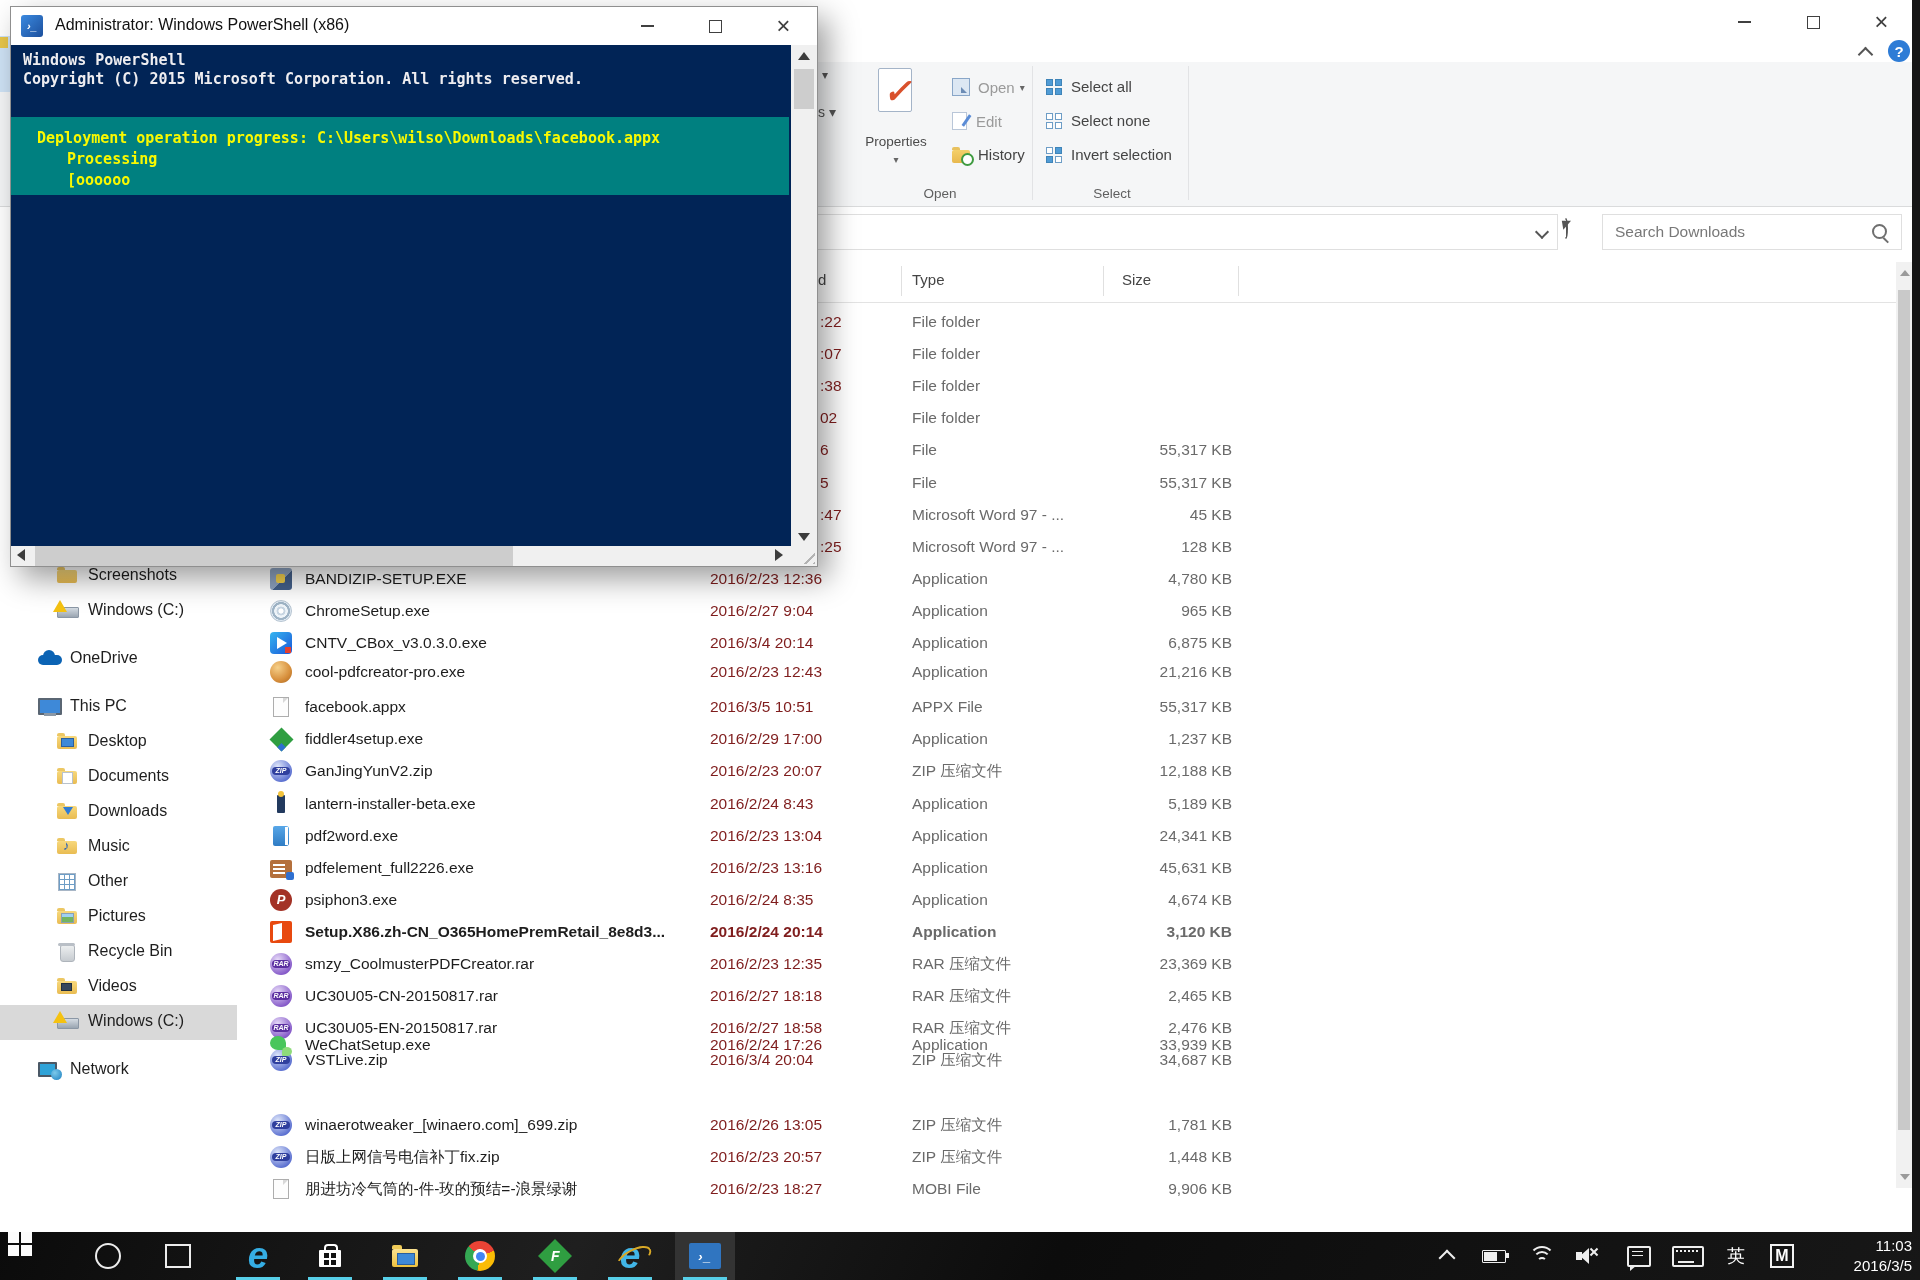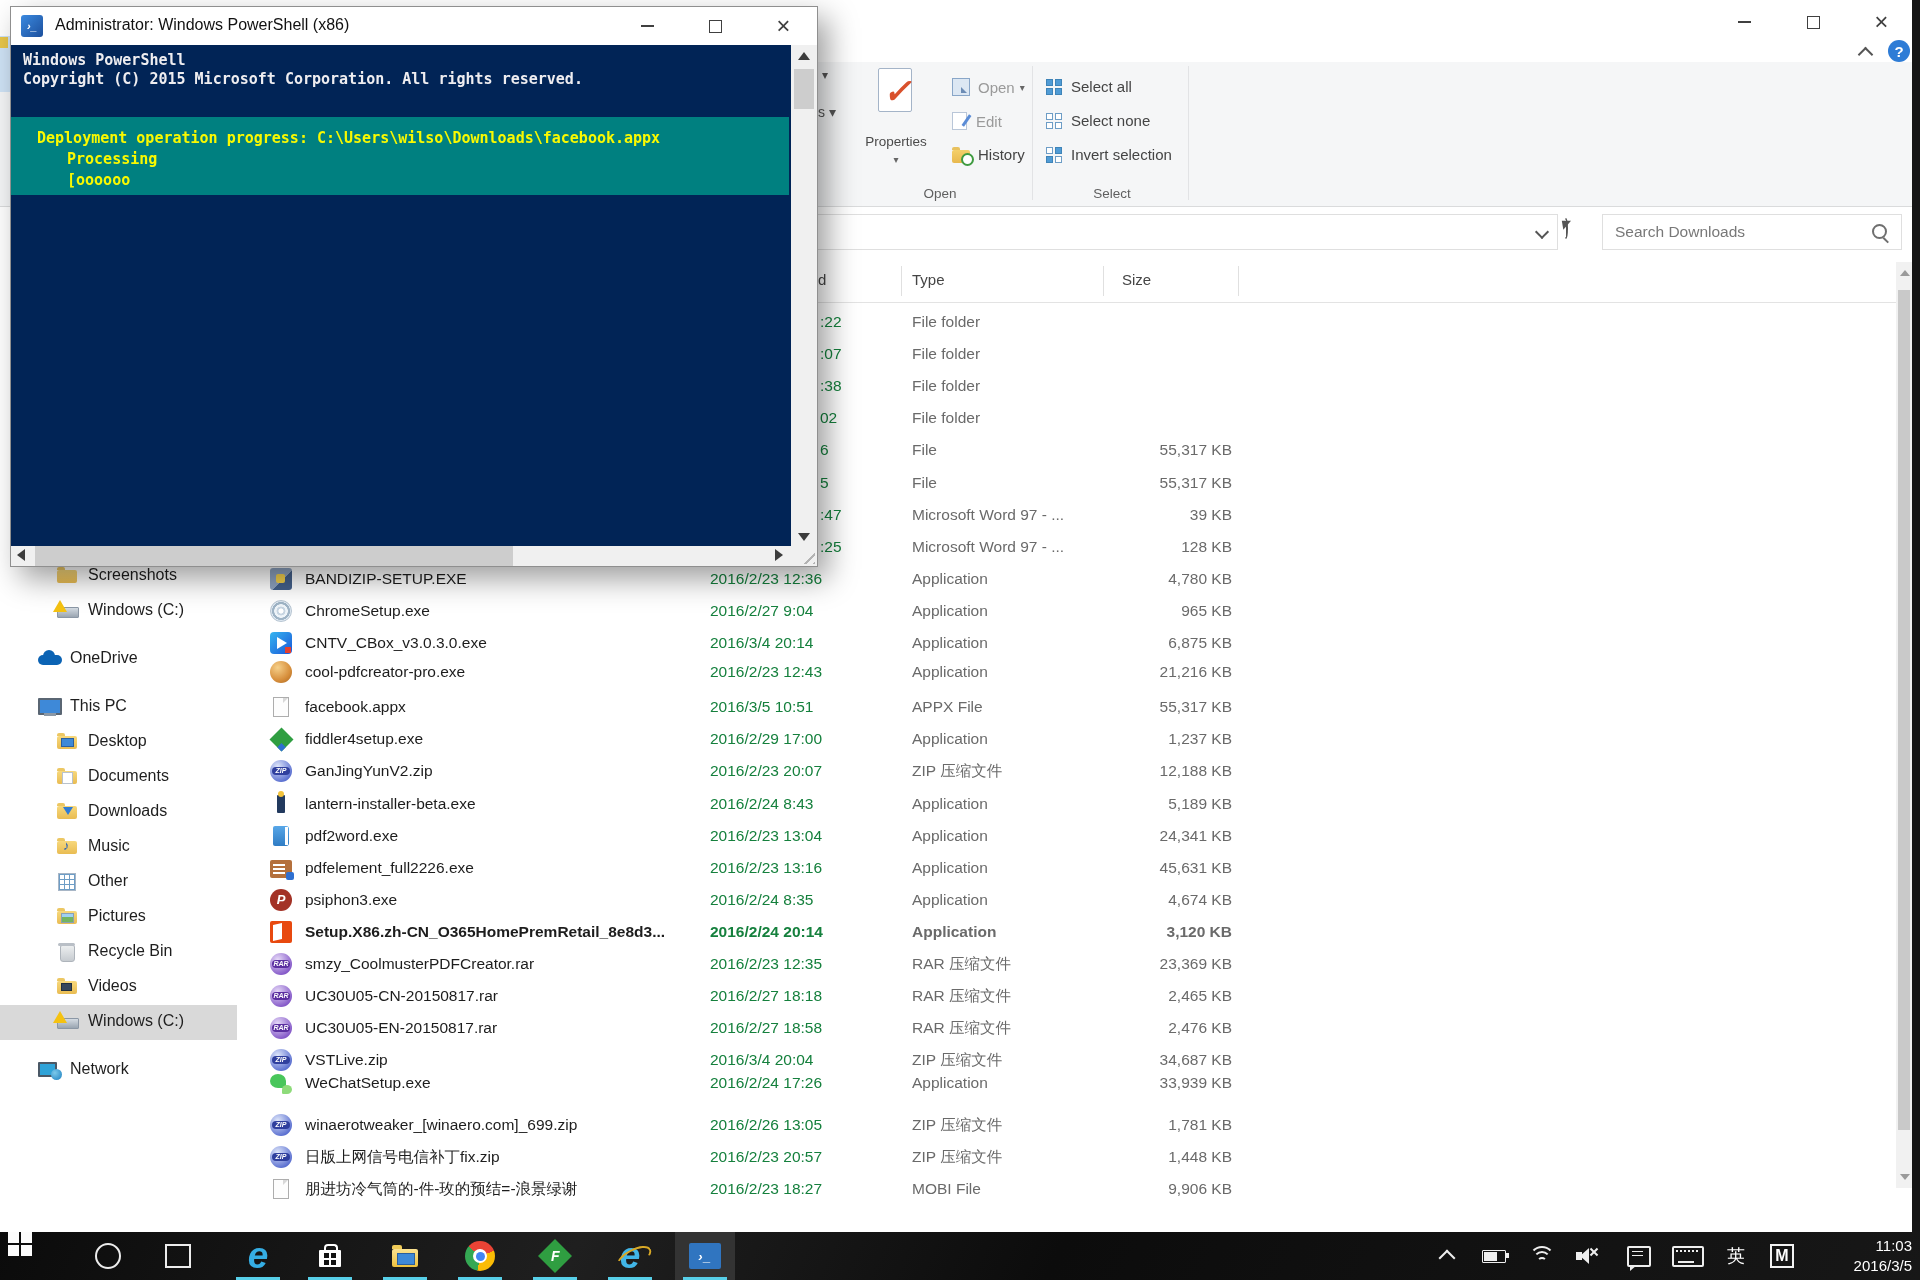--- a/index.html
+++ b/index.html
@@ -50,21 +50,21 @@
   .ic-magnifier:after{content:"";position:absolute;left:10px;top:11px;width:7px;height:2px;background:#6f6f6f;transform:rotate(45deg);transform-origin:0 0;}
   
   .headers{position:absolute;left:237px;top:262px;right:16px;height:40px;border-bottom:1px solid #e3e3e3;font-size:15px;color:#454545;}
   .hd{position:absolute;top:9px;}
   .hd-sep{position:absolute;top:4px;width:1px;height:30px;background:#e0e0e0;}
   
   .row{position:absolute;left:237px;width:1010px;height:32px;font-size:15.5px;color:#1d1d1d;}
   .row span{position:absolute;top:0;line-height:32px;white-space:nowrap;}
   .fic{position:absolute;left:33px;top:5px;width:22px;height:22px;}
   .c-name{left:68px;}
-  .c-date{left:473px;color:#15803d;}
+  .c-date{left:473px;color:#7f1d1d;}
   .c-type{left:675px;color:#6a6a6a;}
   .c-size{left:790px;width:205px;text-align:right;color:#6a6a6a;}
   .row.cut .c-date{left:583px;}
   
   .fic span.pill{position:absolute;left:2px;top:7px;width:18px;height:8px;border-radius:4px;font-size:7px;font-weight:bold;color:#fff;
     display:flex;align-items:center;justify-content:center;line-height:8px;}
   .fic-zip{border-radius:50%;background:radial-gradient(circle at 35% 30%,#dfe7fa,#5a6fd0 75%);}
   .fic-zip .pill{background:#2f3f9e;}
   .fic-rar{border-radius:50%;background:radial-gradient(circle at 35% 30%,#e6daf8,#8458c8 75%);}
   .fic-rar .pill{background:#5a2fa0;}
@@ -450,21 +450,21 @@
           <span class="c-date">5</span>
           <span class="c-type">File</span>
           <span class="c-size">55,317 KB</span>
         </div>
 
         <div class="row cut" style="top: 498.6px;">
 
           <span class="c-name"></span>
           <span class="c-date">:47</span>
           <span class="c-type">Microsoft Word 97 - ...</span>
-          <span class="c-size">39 KB</span>
+          <span class="c-size">45 KB</span>
         </div>
 
         <div class="row cut" style="top: 530.7px;">
 
           <span class="c-name"></span>
           <span class="c-date">:25</span>
           <span class="c-type">Microsoft Word 97 - ...</span>
           <span class="c-size">128 KB</span>
         </div>
 
@@ -599,21 +599,21 @@
         <div class="row" style="top: 1044.3px;">
           <i class="fic fic-zip">
             <span class="pill">ZIP</span>
           </i>
           <span class="c-name">VSTLive.zip</span>
           <span class="c-date">2016/3/4 20:04</span>
           <span class="c-type">ZIP 压缩文件</span>
           <span class="c-size">34,687 KB</span>
         </div>
 
-        <div class="row" style="top: 1067px; text-decoration: underline;">
+        <div class="row" style="top: 1029px; text-decoration: underline;">
           <i class="fic fic-wechat"></i>
           <span class="c-name">WeChatSetup.exe</span>
           <span class="c-date">2016/2/24 17:26</span>
           <span class="c-type">Application</span>
           <span class="c-size">33,939 KB</span>
         </div>
 
         <div class="row" style="top: 1108.5px;">
           <i class="fic fic-zip">
             <span class="pill">ZIP</span>

